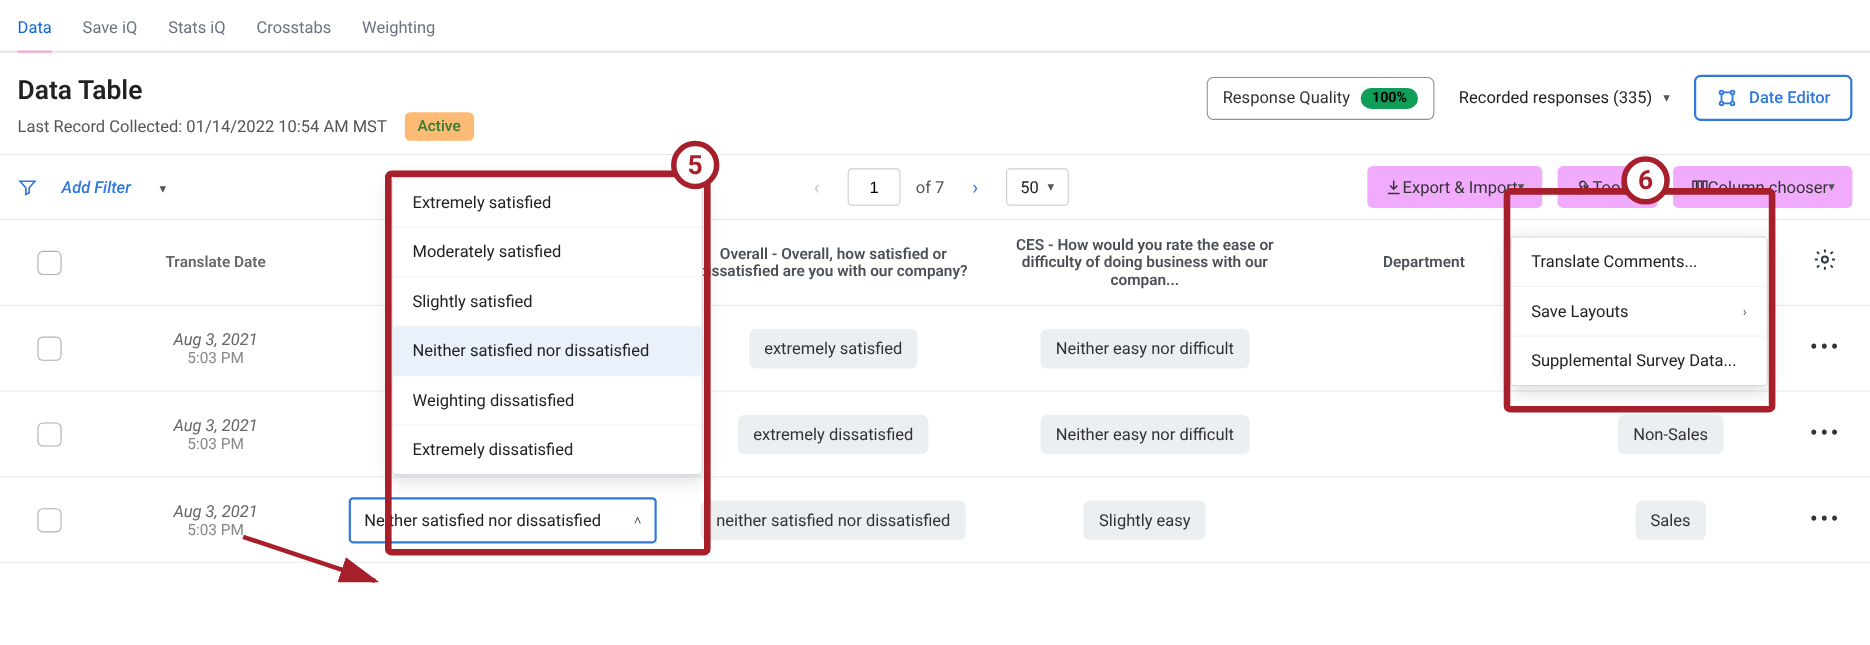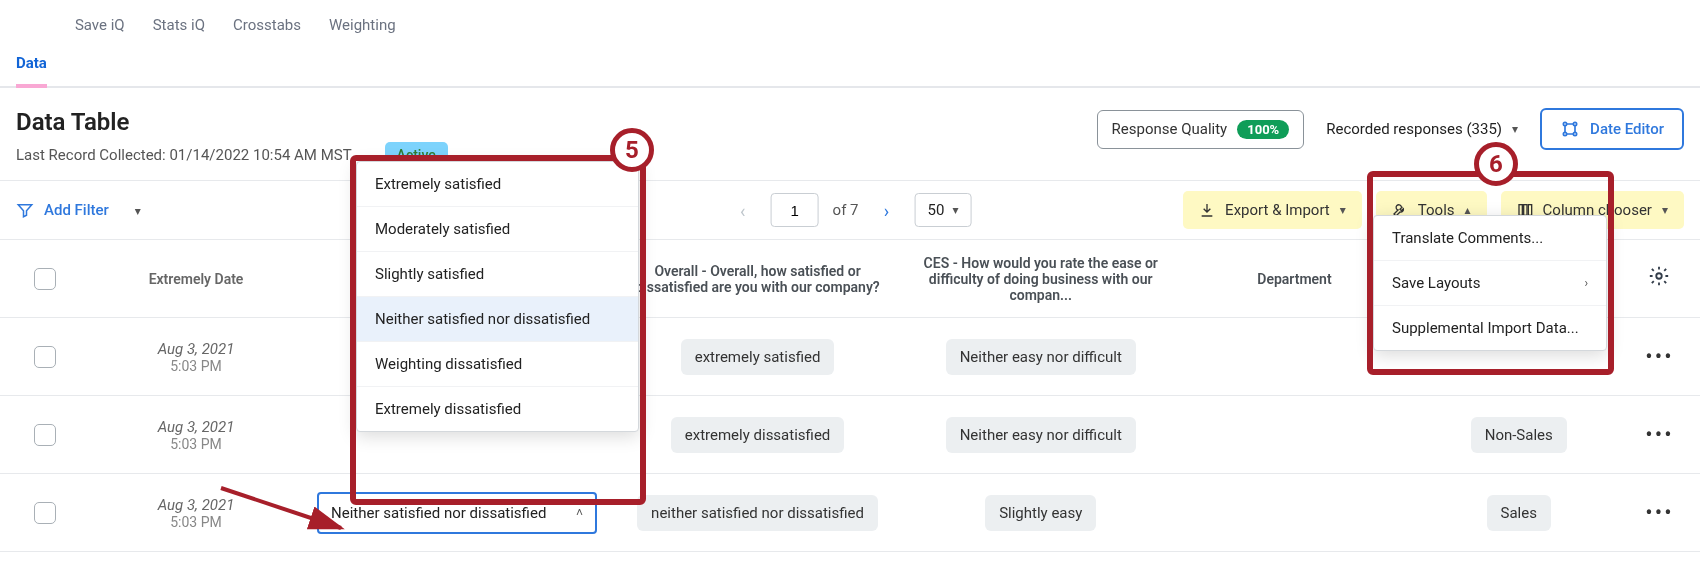--- a/index.html
+++ b/index.html
@@ -19,37 +19,36 @@
     border-bottom: 2px solid #e5e7eb;
     position: relative;
   }
   .tab {
     color: #6b7280;
     padding-bottom: 12px;
     cursor: pointer;
   }
   .tab.active {
     color: #1164d6;
-    font-weight: 700;
-    border-bottom: 4px solid #f9a8d4;
+    font-weight: 400;
+    border-bottom: 2px solid #f9a8d4;
     margin-bottom: -2px;
-    margin-top: 38px;
   }
   
   .header-row {
     display: flex;
     justify-content: space-between;
     align-items: flex-start;
     padding: 20px 16px 12px 16px;
   }
-  .title-block { display: flex; align-items: center; gap: 33px; flex-wrap: wrap;}
+  .title-block { display: flex; align-items: center; gap: 16px; flex-wrap: wrap;}
   .page-title { font-size: 24px; font-weight: 600; margin: 0 0 6px 0;}
   .subtitle { color: #555; font-size: 15px; }
   .badge-active {
-    background: #7dd3fc;
+    background: #fdba74;
     color: #2e7d32;
     border-radius: 5px;
     padding: 5px 12px;
     font-size: 14px;
     font-weight: 500;
   }
   .header-right { display: flex; align-items: center; gap: 22px; }
   .btn-outline {
     border: 1px solid #8a9299;
     border-radius: 6px;
@@ -70,39 +69,39 @@
     padding: 9px 18px;
     background: #fff;
     display: inline-flex;
     align-items: center;
     gap: 10px;
     cursor: pointer;
     font-weight: 500;
   }
   .pill-green {
     background: #0f9d58;
-    color: #ffffff;
+    color: #000000;
     font-weight: 700;
     border-radius: 999px;
     padding: 2px 10px;
     font-size: 13px;
   }
   .rec-resp { color: #222; display: inline-flex; align-items: center; gap: 10px; cursor: pointer; }
   .chev { font-size: 12px; color: #555; }
   
   .toolbar {
     display: flex;
     align-items: center;
     padding: 10px 16px;
     border-top: 1px solid #e7e9ec;
     border-bottom: 1px solid #e7e9ec;
     gap: 16px;
     position: relative;
   }
-  .add-filter { color: #2f78dd; display: inline-flex; align-items: center; gap: 10px; cursor: pointer; font-weight: 500;}
+  .add-filter { color: #2f78dd; display: inline-flex; align-items: center; gap: 22px; cursor: pointer; font-weight: 500; font-style: italic;}
   .filter-chev-box { padding: 6px 10px; cursor: pointer; color: #555;}
   .pager { display: flex; align-items: center; gap: 14px; margin-left: auto; margin-right: auto; position: absolute; left: 50%; transform: translateX(-50%);}
   .page-input {
     border: 1px solid #c9ced3;
     border-radius: 4px;
     width: 48px;
     height: 34px;
     text-align: center;
     font-size: 15px;
   }
@@ -114,26 +113,25 @@
     border: 1px solid #c9ced3;
     border-radius: 4px;
     padding: 7px 12px;
     display: inline-flex;
     align-items: center;
     gap: 8px;
     cursor: pointer;
   }
   .toolbar-right { margin-left: auto; display: flex; gap: 14px; align-items: center; }
   .tbtn {
-    background: #fef9c3;
+    background: #f0abfc;
     border-radius: 5px;
     padding: 10px 16px;
     display: inline-flex;
     align-items: center;
-    gap: 10px;
     color: #333;
     cursor: pointer;
   }
   
   .table { width: 100%; }
   .thead, .trow {
     display: flex;
     align-items: center;
     border-bottom: 1px solid #e7e9ec;
     padding: 12px 16px;
@@ -310,21 +308,21 @@
       <span class="chev">▾</span>
     </div>
   </div>
 </div>
 
 <div class="table" style="position:relative;">
   <div class="thead">
     <div class="col-cb">
         <div class="cb"></div>
       </div>
-    <div class="col-date">Extremely Date</div>
+    <div class="col-date">Translate Date</div>
     <div class="col-nps"></div>
     <div class="col-overall">Overall - Overall, how satisfied or dissatisfied are you with our company?</div>
     <div class="col-ces">CES - How would you rate the ease or difficulty of doing business with our compan...</div>
     <div class="col-dept">Department</div>
     <div class="col-tenure"></div>
     <div class="col-gear">
       <span class="gear-icon">
         <svg width="22" height="22" viewBox="0 0 24 24" fill="none" stroke="#323c49" stroke-width="2">
             <circle cx="12" cy="12" r="3"></circle>
             <path d="M12 2v3M12 19v3M4.2 4.2l2.1 2.1M17.7 17.7l2.1 2.1M2 12h3M19 12h3M4.2 19.8l2.1-2.1M17.7 6.3l2.1-2.1"></path>
@@ -398,21 +396,21 @@
 
 <div class="float-dropdown tools-menu" style="left:1373px; top:215px; width:234px;">
   <div class="opt">
     <span>Translate Comments...</span>
   </div>
   <div class="opt">
     <span>Save Layouts</span>
     <span class="chev">›</span>
   </div>
   <div class="opt">
-    <span>Supplemental Import Data...</span>
+    <span>Supplemental Survey Data...</span>
   </div>
 </div>
 
 <div class="callout" style="left:350px; top:155px; width:296px; height:350px;"></div>
 <div class="callout-badge" style="left:610px; top:128px;">5</div>
 
 <div class="callout" style="left:1367px; top:171px; width:247px; height:204px;"></div>
 <div class="callout-badge" style="left:1474px; top:142px;">6</div>
 
 <svg class="arrow" style="left:216px; top:483px;" width="140" height="60">

